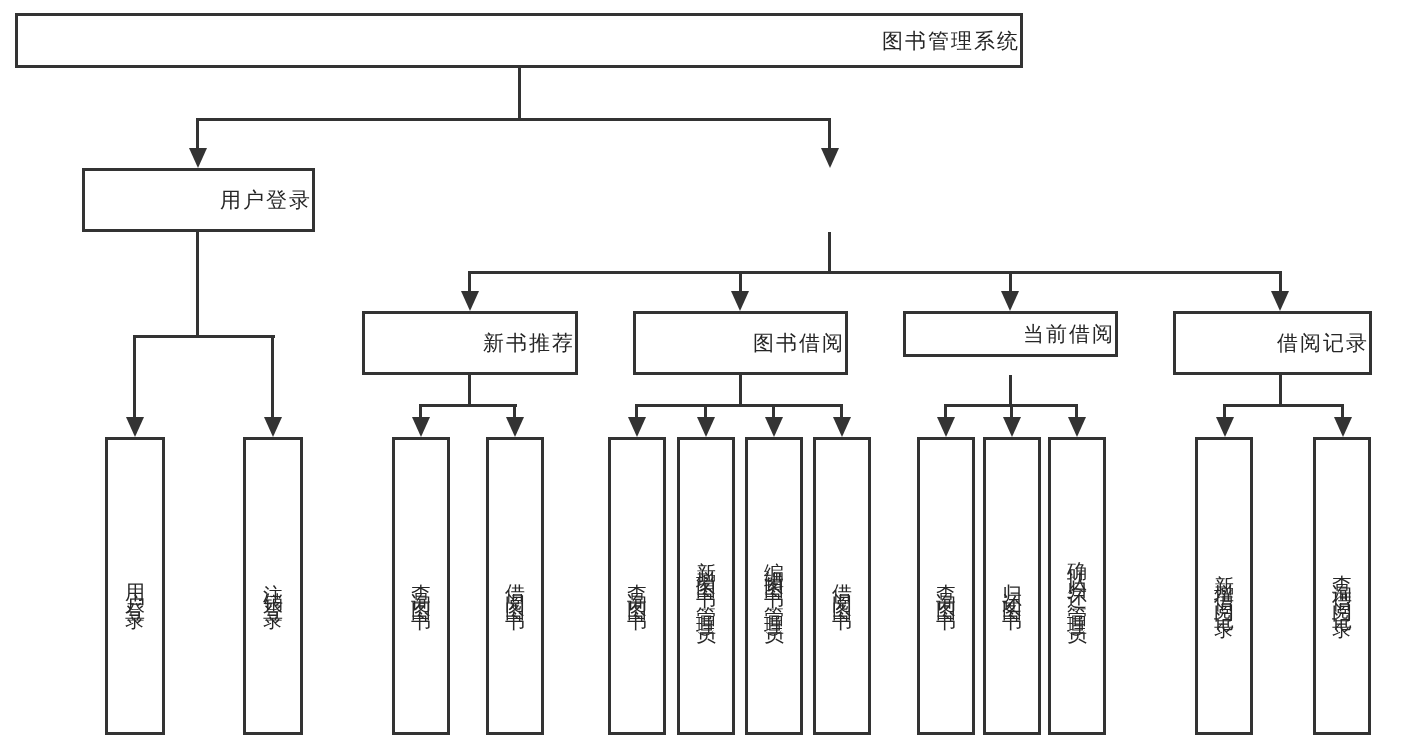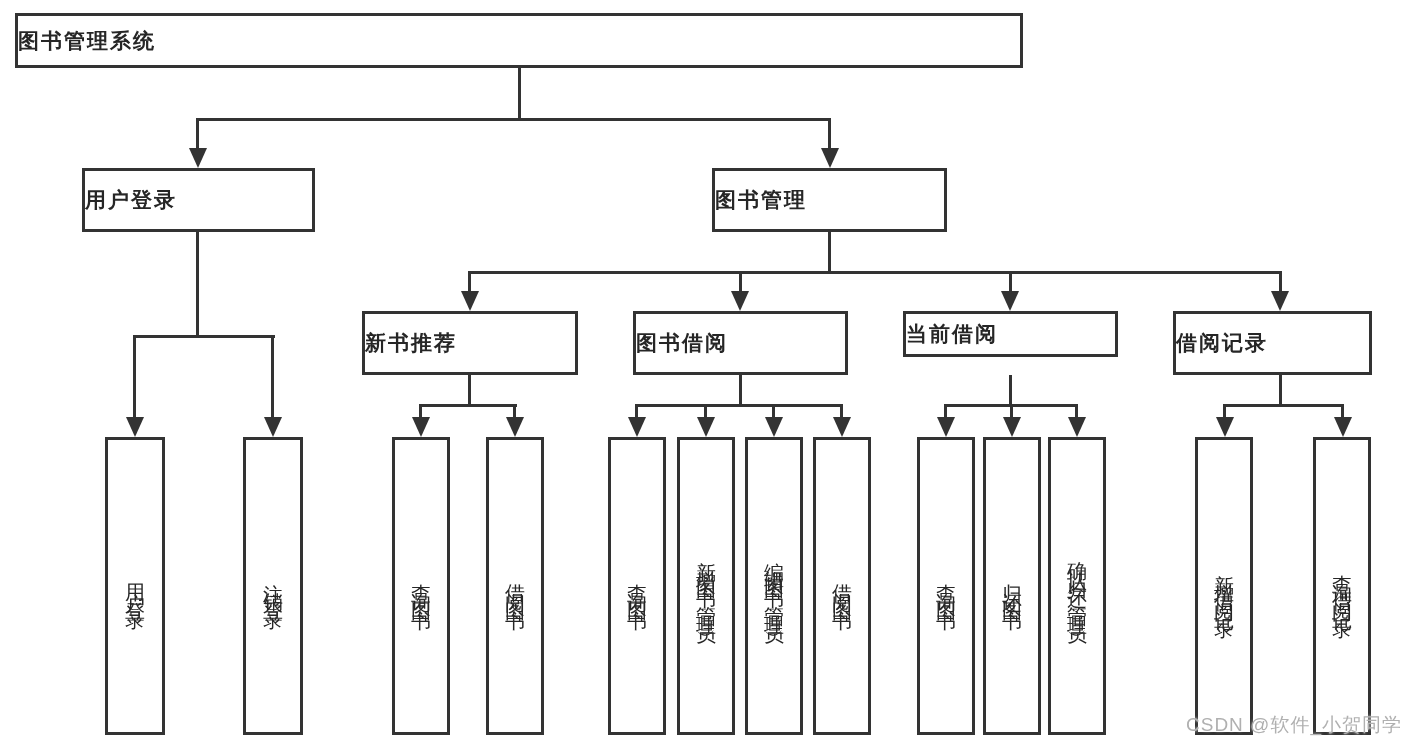--- a/index.html
+++ b/index.html
@@ -1,20 +1,20 @@
 <!DOCTYPE html>
 <html><head>
 <meta charset="utf-8">
 <style>
   html,body{margin:0;padding:0;background:#ffffff;}
   body{font-family:"Liberation Sans","DejaVu Sans",sans-serif;}
   .canvas{position:relative;width:1405px;height:747px;background:#ffffff;overflow:hidden;color:#262626;}
 
   .hbox{position:absolute;box-sizing:border-box;border:3px solid #333333;background:#ffffff;
-        display:flex;align-items:center;justify-content:flex-start;font-weight:bold;}
+        display:flex;align-items:center;justify-content:flex-end;}
   .hbox .label{font-size:21px;letter-spacing:2px;color:#262626;white-space:nowrap;}
 
   .vbox{position:absolute;box-sizing:border-box;border:3px solid #333333;background:#ffffff;
         display:flex;align-items:center;justify-content:center;}
   .vbox .vlabel{writing-mode:vertical-rl;text-orientation:mixed;font-size:20px;
                 letter-spacing:9px;line-height:1.15;color:#262626;white-space:nowrap;}
 
   .vline{position:absolute;width:3px;background:#333333;}
   .hline{position:absolute;height:3px;background:#333333;}
   .arrow{position:absolute;width:0;height:0;
@@ -35,23 +35,20 @@
 
   <div class="vline" style="left:518px;top:68px;height:53px"></div>
   <div class="hline" style="left:196px;top:118px;width:635px"></div>
   <div class="vline" style="left:196px;top:118px;height:32px"></div>
   <div class="arrow" style="left:189px;top:148px"></div>
   <div class="vline" style="left:828px;top:118px;height:32px"></div>
   <div class="arrow" style="left:821px;top:148px"></div>
 
   <div class="hbox" style="left:82px;top:168px;width:233px;height:64px">
     <span class="label">用户登录</span>
-  </div>
-  <div class="hbox" style="left:712px;top:168px;width:235px;height:64px">
-    <span class="label">图书管理</span>
   </div>
 
   <div class="vline" style="left:196px;top:232px;height:106px"></div>
   <div class="hline" style="left:133px;top:335px;width:142px"></div>
   <div class="vline" style="left:133px;top:335px;height:84px"></div>
   <div class="arrow" style="left:126px;top:417px"></div>
   <div class="vline" style="left:271px;top:335px;height:84px"></div>
   <div class="arrow" style="left:264px;top:417px"></div>
 
   <div class="vline" style="left:828px;top:232px;height:42px"></div>
@@ -149,15 +146,14 @@
     <span class="vlabel">确认归还（管理员）</span>
   </div>
 
   <div class="vbox" style="left:1195px;top:437px;width:58px;height:298px">
     <span class="vlabel">新增借阅记录</span>
   </div>
   <div class="vbox" style="left:1313px;top:437px;width:58px;height:298px">
     <span class="vlabel">查询借阅记录</span>
   </div>
 
-  <div class="watermark">CSDN @软件_小贺同学</div>
 
 </div>
 
 </body></html>

